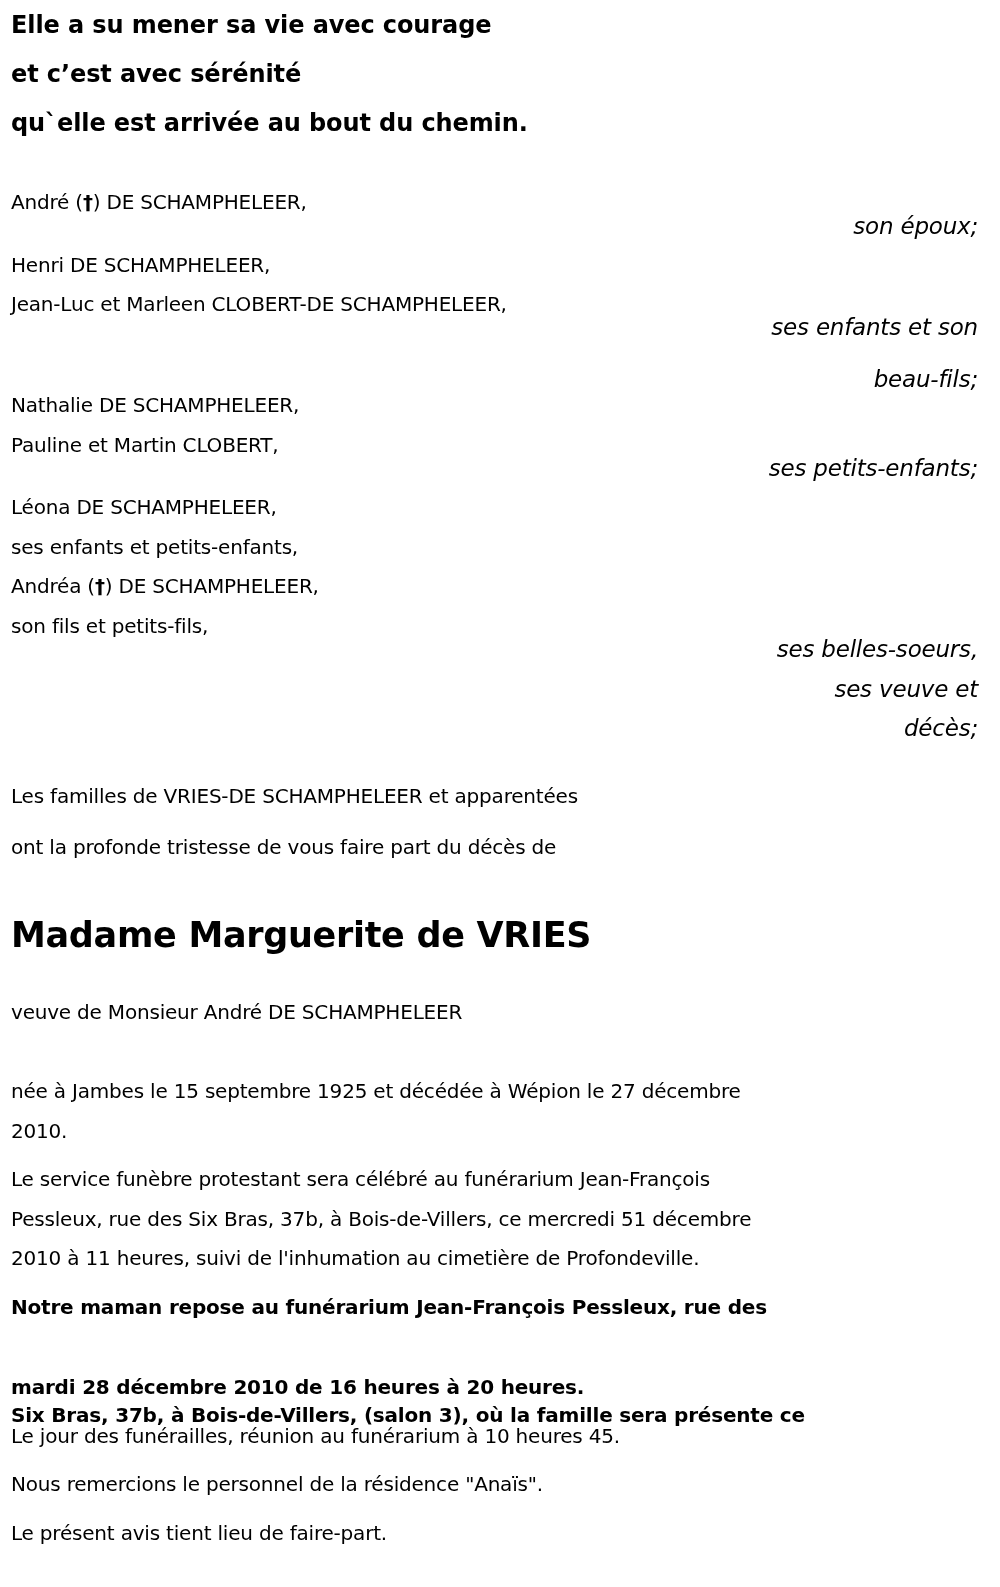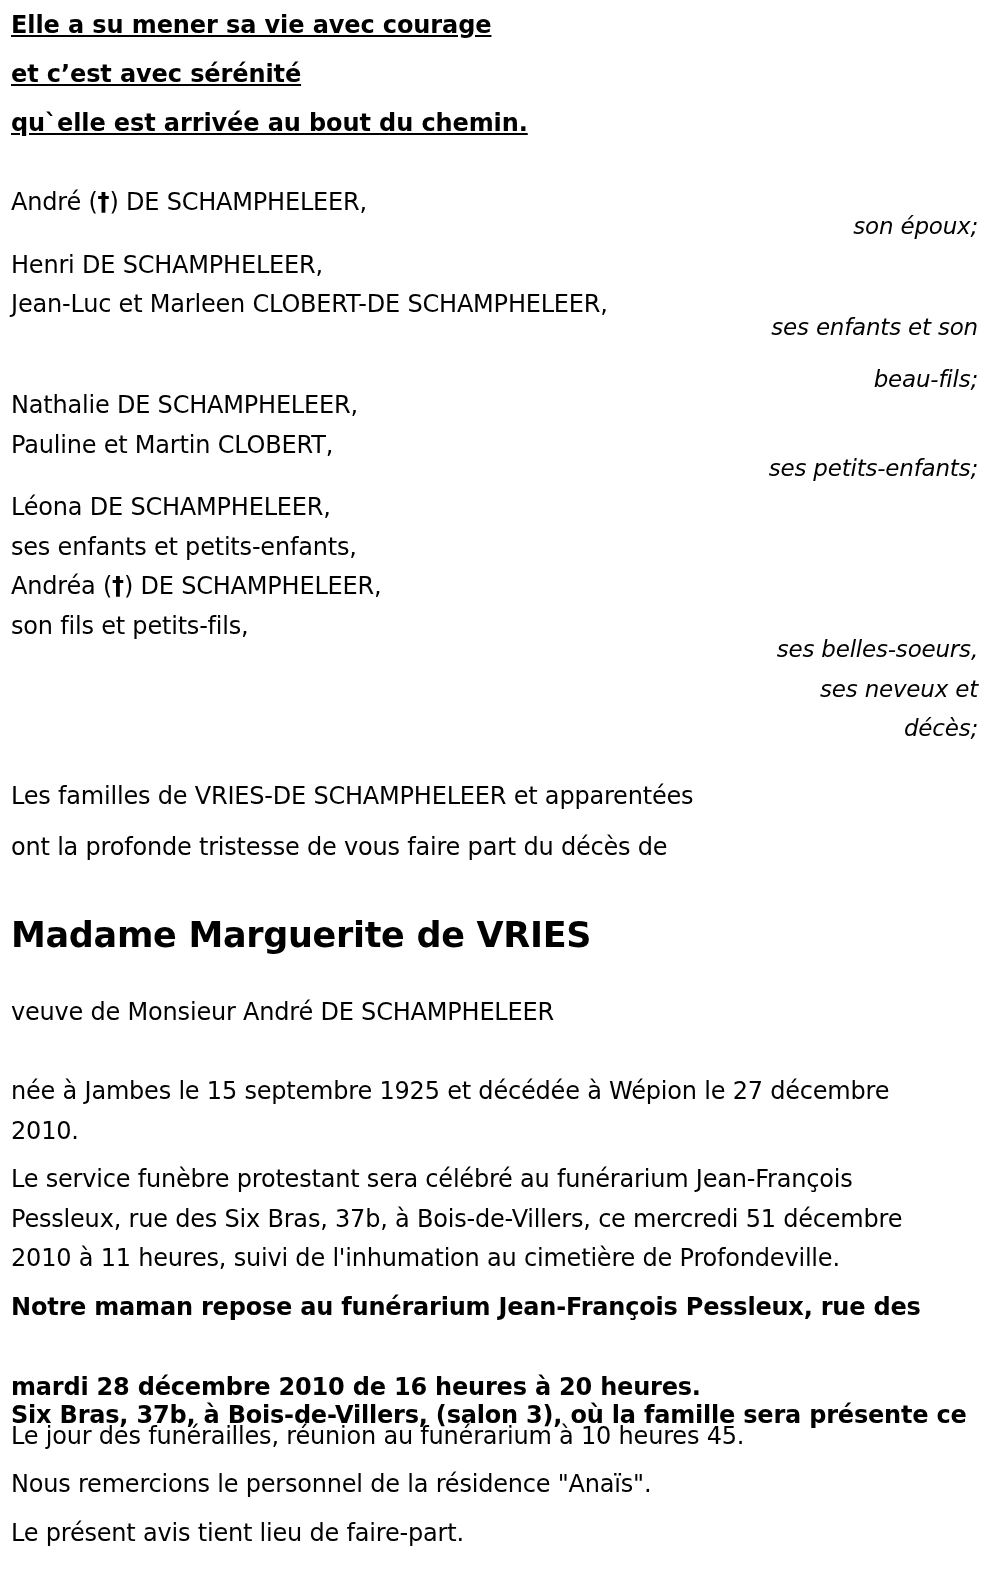--- a/index.html
+++ b/index.html
@@ -12,26 +12,26 @@
     height: 1587px;
     position: relative;
     overflow: hidden;
     color: #000000;
     font-family: "DejaVu Sans", "Liberation Sans", sans-serif;
   }
   .line {
     position: absolute;
     left: 11px;
     white-space: nowrap;
-    font-size: 24px;
+    font-size: 20px;
     line-height: 30px;
     letter-spacing: -0.2px;
   }
   .bold { font-weight: bold; }
-  .poem { font-size: 24px; letter-spacing: -0.1px; text-decoration: underline; }
+  .poem { font-size: 24px; letter-spacing: -0.1px; }
   .rel {
     position: absolute;
     right: 22px;
     left: auto;
     text-align: right;
     font-style: italic;
     font-size: 23px;
     line-height: 30px;
     white-space: nowrap;
     letter-spacing: -0.2px;
@@ -66,21 +66,21 @@
 <div class="line" style="top:430px">Pauline et Martin CLOBERT,</div>
 <div class="rel" style="top:453px">ses petits-enfants;</div>
 
 <div class="line" style="top:492px">Léona DE SCHAMPHELEER,</div>
 <div class="line" style="top:532px">ses enfants et petits-enfants,</div>
 <div class="line" style="top:571px">
   <span>Andréa (</span><span class="cross">†</span><span>) DE SCHAMPHELEER,</span>
 </div>
 <div class="line" style="top:611px">son fils et petits-fils,</div>
 <div class="rel" style="top:634px">ses belles-soeurs,</div>
-<div class="rel" style="top:674px">ses neveux et</div>
+<div class="rel" style="top:674px">ses veuve et</div>
 <div class="rel" style="top:713px">décès;</div>
 
 <div class="line" style="top:781px">Les familles de VRIES-DE SCHAMPHELEER et apparentées</div>
 
 <div class="line" style="top:832px">ont la profonde tristesse de vous faire part du décès de</div>
 
 <div class="line title" style="top:904px">Madame Marguerite de VRIES</div>
 
 <div class="line" style="top:997px">veuve de Monsieur André DE SCHAMPHELEER</div>
 

